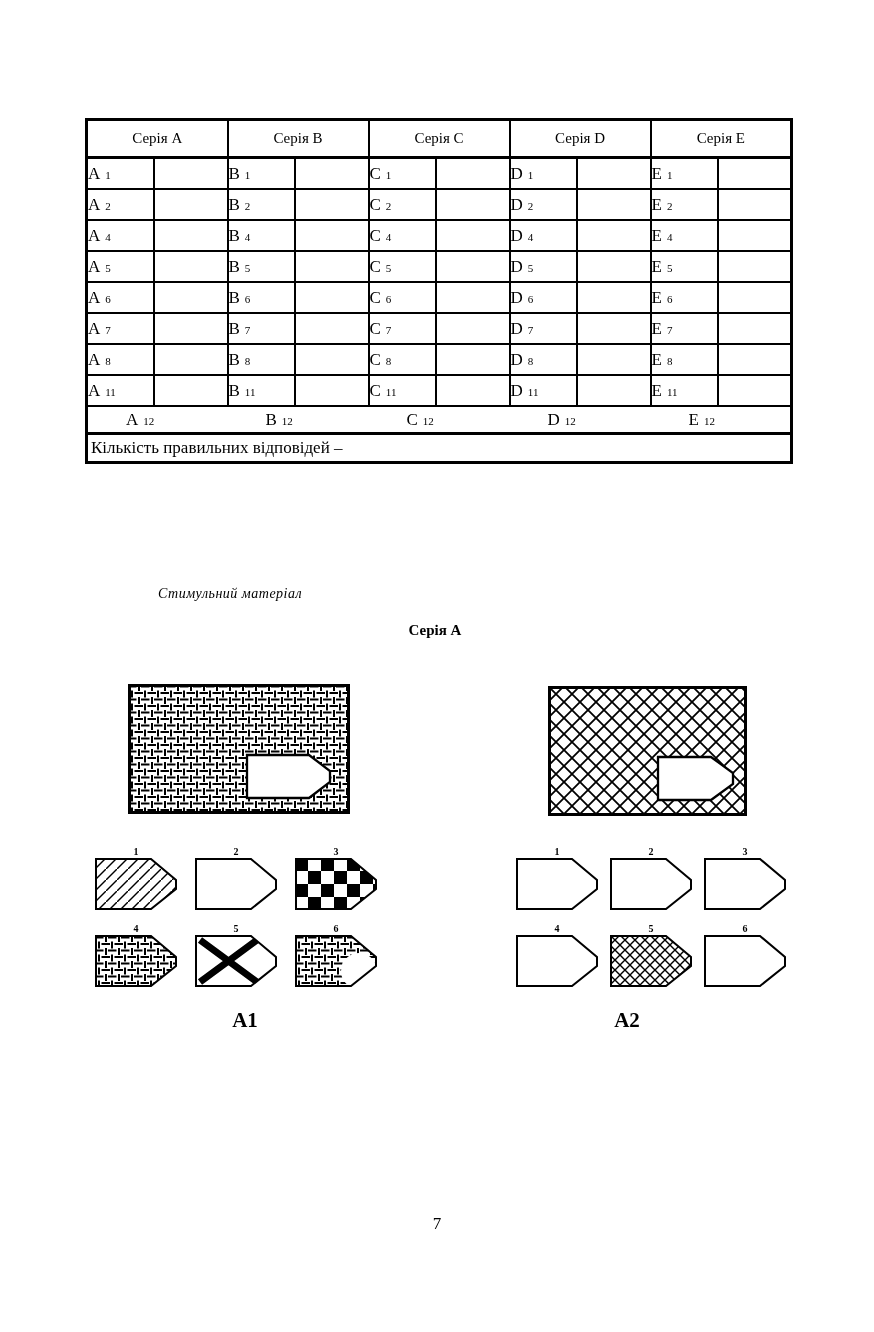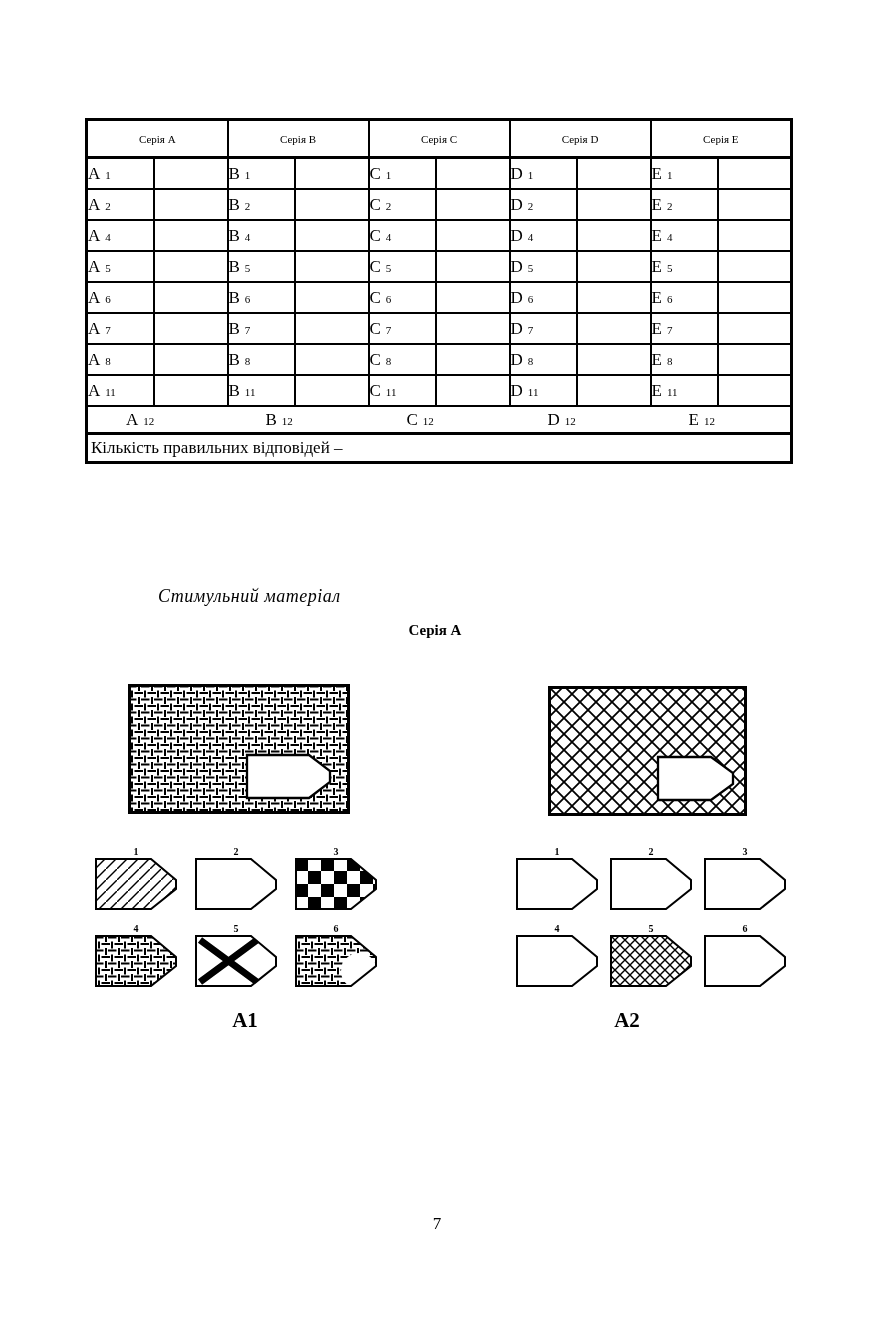--- a/index.html
+++ b/index.html
@@ -9,35 +9,35 @@
     margin:0 auto; overflow:hidden;
   }
   
   table.answers{
     position:absolute; left:85px; top:118px; width:705px;
     border-collapse:collapse; table-layout:fixed;
     border:3px solid #000;
   }
   table.answers th, table.answers td{ border:2px solid #000; padding:0; }
   table.answers th{
-    height:35px; font-weight:400; font-size:11px; text-align:center;
+    height:35px; font-weight:400; font-size:15px; text-align:center;
     border-bottom:3px solid #000;
   }
   table.answers td{ height:29px; font-size:17px; }
   td.lbl{ padding-left:13px; white-space:nowrap; }
   td.lbl .cl{ font-size:17px; }
   td.lbl .cn{ font-size:11px; margin-left:5px; }
   tr.row12 td{ border-left:none; border-right:none; height:25px;padding-left:38px; }
   tr.footer td{
     border-left:none; border-right:none; border-top:3px solid #000;
     height:26px; font-size:17px; padding-left:3px; text-align:left;border-radius:13px;
   }
   
   .caption{
-    position:absolute; left:158px; top:586px; font-size:18px;
+    position:absolute; left:158px; top:586px; font-size:14px;
     font-style:italic; letter-spacing:0.5px;
   }
   .series-title{
     position:absolute; left:375px; top:622px; width:120px;
     text-align:center; font-size:15px; font-weight:bold;
   }
   .figure{ position:absolute; }
   .opts{
     position:absolute; display:grid;
     grid-template-columns:82px 82px 82px; grid-row-gap:12px;

